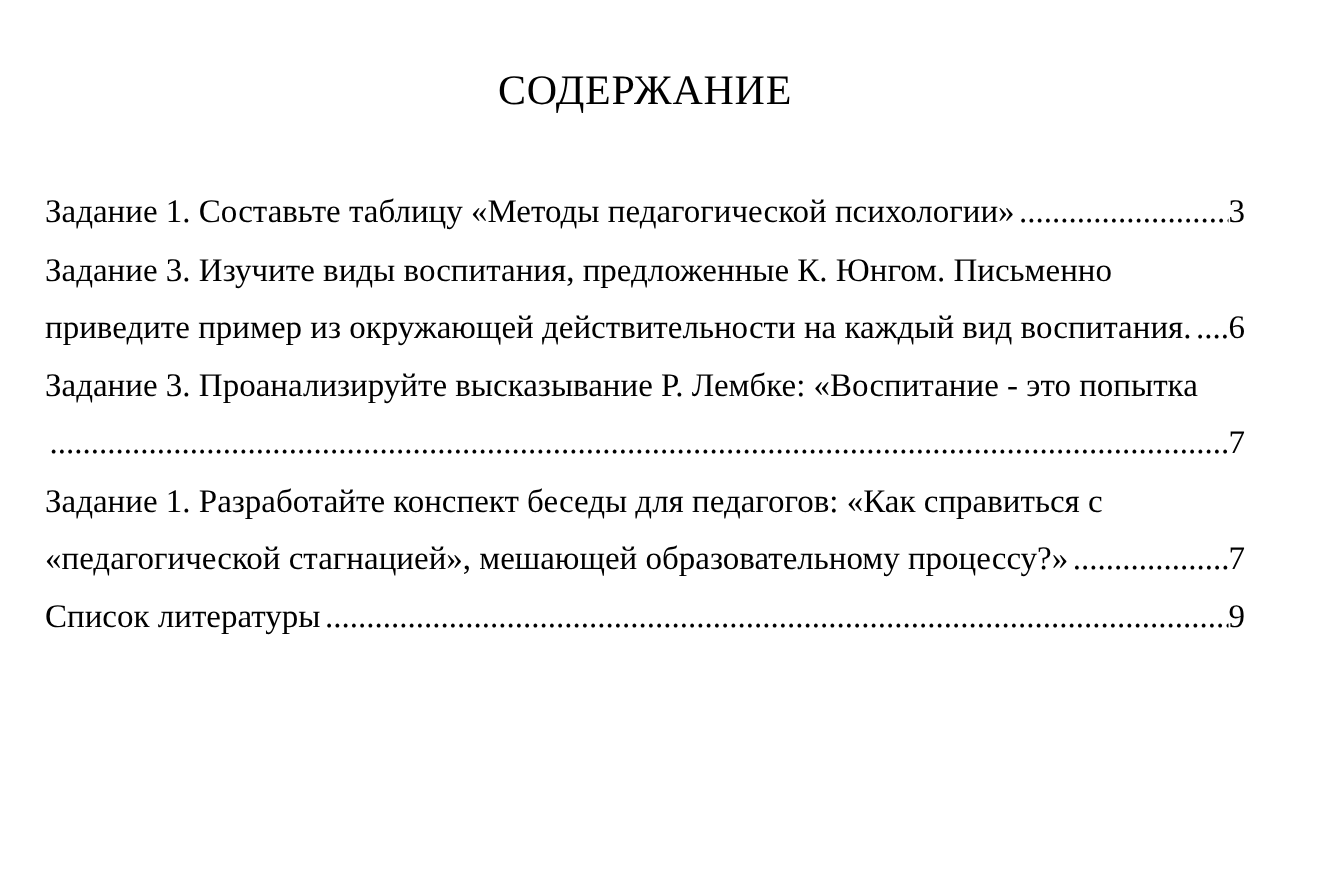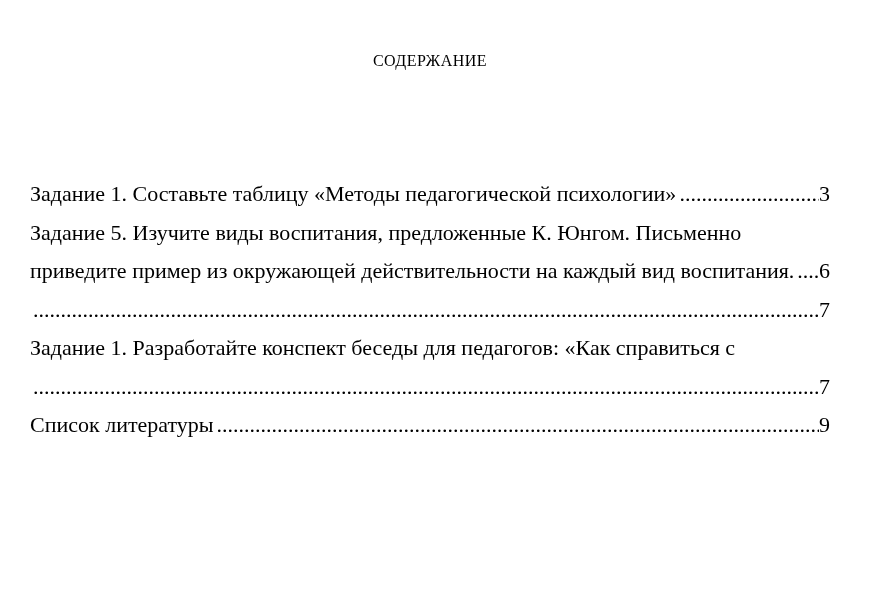--- a/index.html
+++ b/index.html
@@ -13,28 +13,28 @@
     height: 594px;
     box-sizing: border-box;
     background: #ffffff;
     color: #000000;
     font-family: "Liberation Serif", "DejaVu Serif", serif;
     padding: 46px 54px 0 30px;
     overflow: hidden;
   }
   .doc-title {
     text-align: center;
-    font-size: 16px;
+    font-size: 28px;
     line-height: 30px;
     letter-spacing: 0.5px;
     font-weight: normal;
     margin: 0;
   }
   .toc {
-    margin-top: 99px;
+    margin-top: 46px;
     font-size: 22px;
     line-height: 38.5px;
   }
   .toc-entry {
     display: block;
   }
   .toc-line {
     white-space: nowrap;
   }
   .toc-line.last {
@@ -62,36 +62,38 @@
   <h1 class="doc-title">СОДЕРЖАНИЕ</h1>
   <div class="toc">
       <div class="toc-entry">
         <div class="toc-line last">
           <span class="entry-text">Задание 1. Составьте таблицу «Методы педагогической психологии»</span>
           <span class="leader">............................................................................................................................................................................................................................</span>
           <span class="page-num">3</span>
         </div>
       </div>
       <div class="toc-entry">
-        <div class="toc-line">Задание 5. Изучите виды воспитания, предложенные К. Юнгом. Письменно</div>
+        <div class="toc-line">Задание 3. Изучите виды воспитания, предложенные К. Юнгом. Письменно</div>
         <div class="toc-line last">
           <span class="entry-text">приведите пример из окружающей действительности на каждый вид воспитания.</span>
           <span class="leader">............................................................................................................................................................................................................................</span>
           <span class="page-num">6</span>
         </div>
       </div>
       <div class="toc-entry">
+        <div class="toc-line">Задание 3. Проанализируйте высказывание Р. Лембке: «Воспитание - это попытка</div>
         <div class="toc-line last">
           <span class="leader">............................................................................................................................................................................................................................</span>
           <span class="page-num">7</span>
         </div>
       </div>
       <div class="toc-entry">
         <div class="toc-line">Задание 1. Разработайте конспект беседы для педагогов: «Как справиться с</div>
         <div class="toc-line last">
+          <span class="entry-text">«педагогической стагнацией», мешающей образовательному процессу?»</span>
           <span class="leader">............................................................................................................................................................................................................................</span>
           <span class="page-num">7</span>
         </div>
       </div>
       <div class="toc-entry">
         <div class="toc-line last">
           <span class="entry-text">Список литературы</span>
           <span class="leader">............................................................................................................................................................................................................................</span>
           <span class="page-num">9</span>
         </div>

